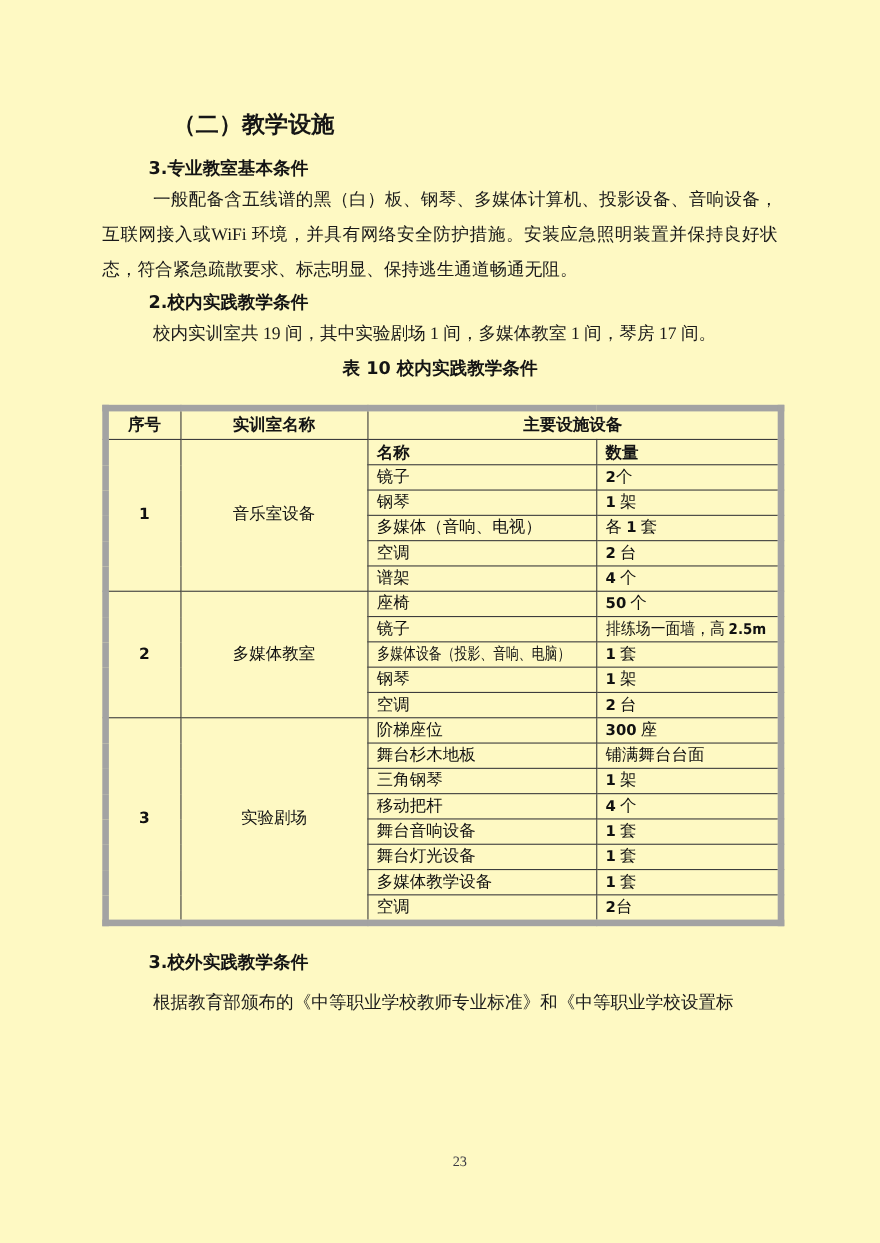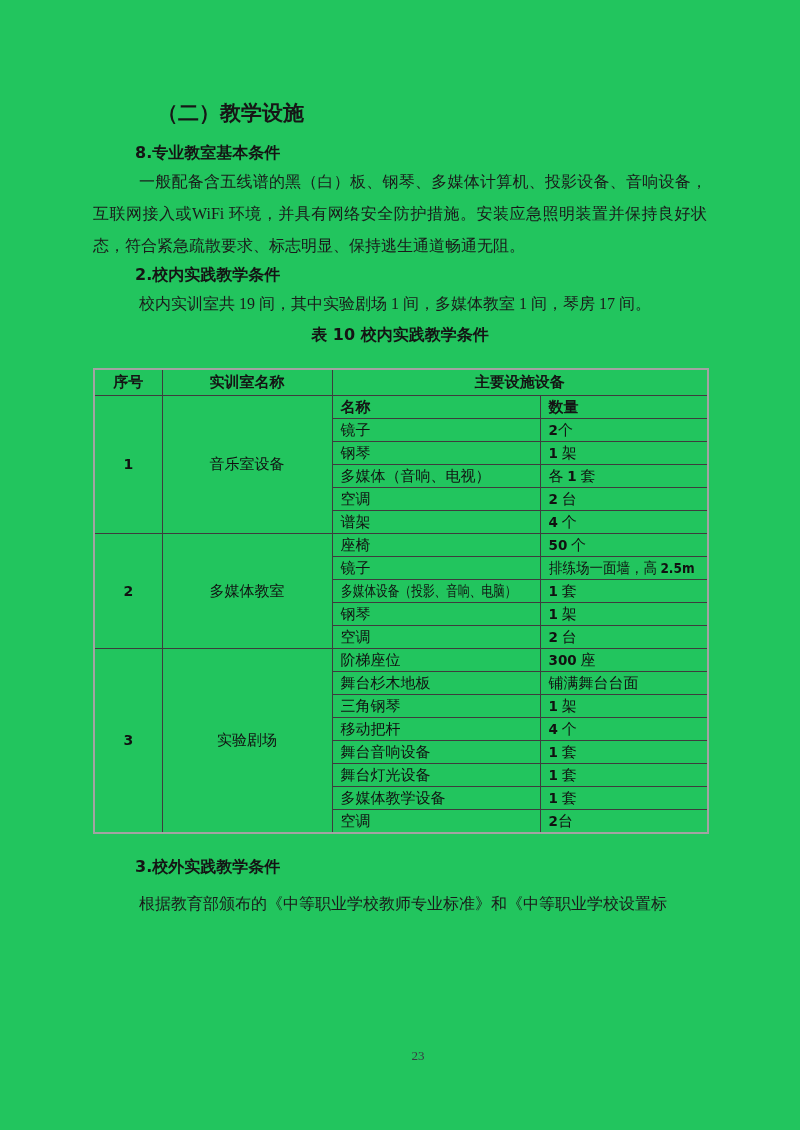--- a/index.html
+++ b/index.html
@@ -1,20 +1,20 @@
 <!DOCTYPE html>
 <html><head>
 <meta charset="utf-8">
 <style>
   html, body { margin: 0; padding: 0; background: #ffffff; }
   .page {
     position: relative;
     width: 800px;
     height: 1130px;
-    background: #22c55e;
+    background: #fef9c3;
     box-sizing: border-box;
     padding: 98px 93px 0 93px;
     color: #111111;
     font-family: "Liberation Serif", serif;
     overflow: hidden;
   }
   .h2 {
     font-family: "DejaVu Sans", sans-serif;
     font-weight: bold;
     font-size: 21px;
@@ -51,21 +51,21 @@
     line-height: 24px;
     text-align: center;
     margin: 3px 0 21px 0;
     color: #141414;
   }
   table.facilities {
     border-collapse: collapse;
     table-layout: fixed;
     width: 614px;
     font-size: 15px;
-    border: 2px solid #a3a3a3;
+    border: 6px solid #a3a3a3;
   }
   table.facilities th, table.facilities td {
     border: 1px solid #3d3d3d;
     padding: 1px 8px;
     height: 20px;
     line-height: 19px;
     vertical-align: middle;
     overflow: hidden;
   }
   table.facilities thead th {
@@ -117,21 +117,21 @@
     padding-left: 36px;
   }
 </style>
 </head>
 <body>
 
 <div class="page">
 
   <div class="h2">（二）教学设施</div>
 
-  <div class="h3">8.专业教室基本条件</div>
+  <div class="h3">3.专业教室基本条件</div>
 
   <p class="body">一般配备含五线谱的黑（白）板、钢琴、多媒体计算机、投影设备、音响设备，互联网接入或WiFi 环境，并具有网络安全防护措施。安装应急照明装置并保持良好状态，符合紧急疏散要求、标志明显、保持逃生通道畅通无阻。</p>
 
   <div class="h3">2.校内实践教学条件</div>
 
 
   <p class="body">校内实训室共 19 间，其中实验剧场 1 间，多媒体教室 1 间，琴房 17 间。</p>
 
   <div class="table-title">表 10 校内实践教学条件</div>
 

